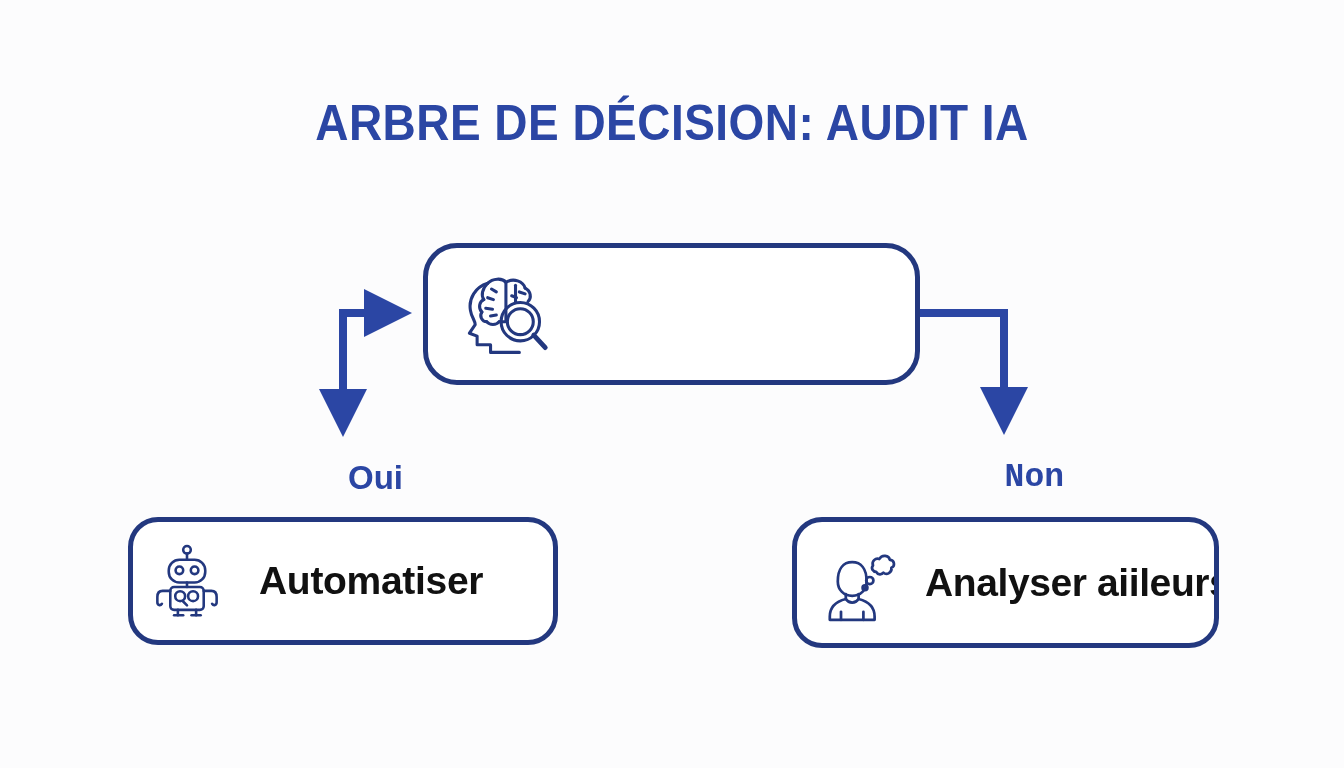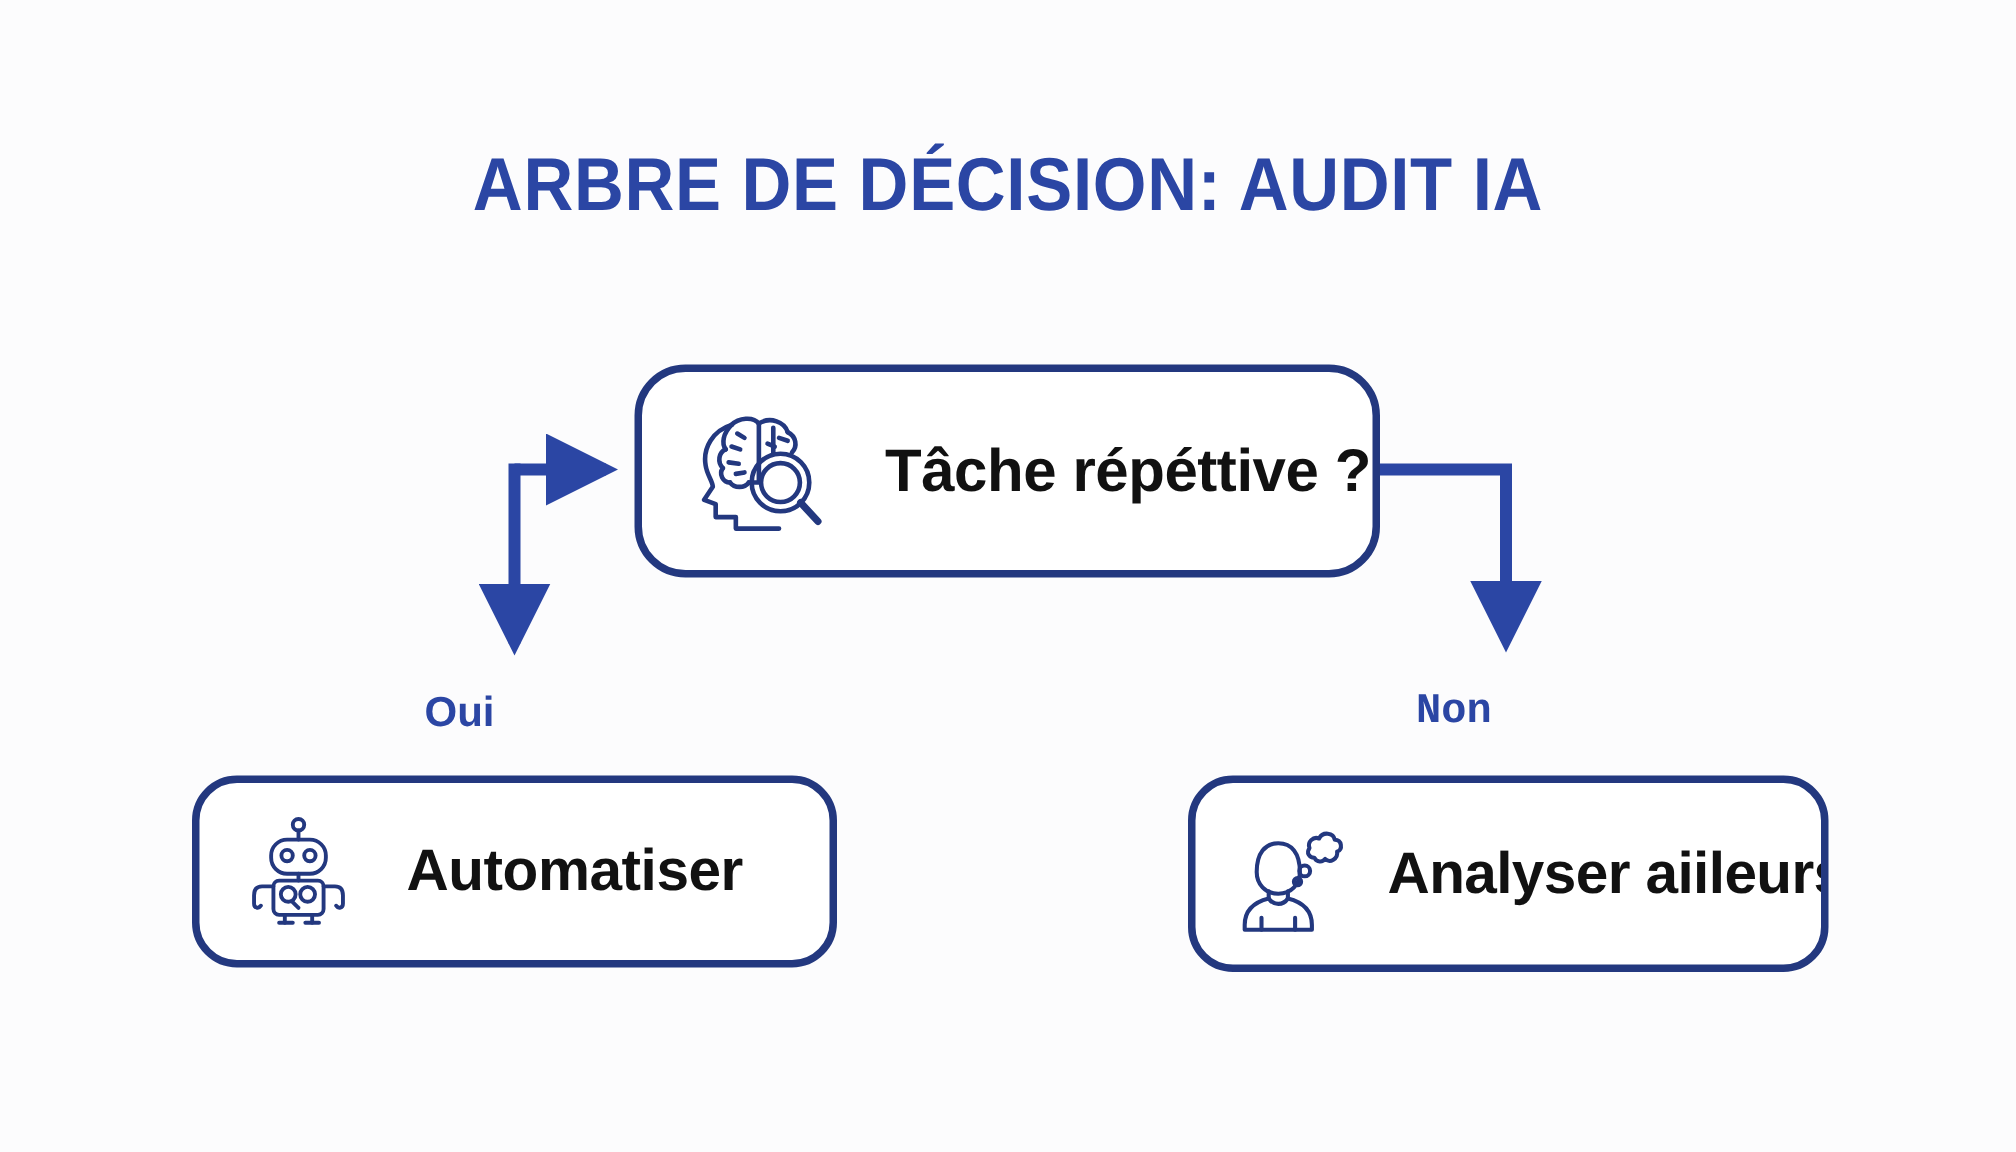--- a/index.html
+++ b/index.html
@@ -59,21 +59,21 @@
     border-radius: 34px;
     padding-left: 28px;
   }
 
   #node-automate {
     left: 128px;
     top: 501px;
     width: 430px;
     height: 128px;
     border-radius: 30px;
-    padding-left: 28px;
+    padding-left: 16px;
   }
 
   #node-analyze {
     left: 792px;
     top: 501px;
     width: 427px;
     height: 131px;
     border-radius: 30px;
     padding-left: 20px;
   }
@@ -119,24 +119,24 @@
     width: 1344px;
     height: 768px;
     pointer-events: none;
   }
 
   
   .branch-label {
     position: absolute;
     font-family: "Liberation Sans", sans-serif;
     font-weight: bold;
-    font-size: 28px;
+    font-size: 33px;
     color: #2b46a4;
     white-space: nowrap;
-    text-align: left;
+    text-align: right;
   }
   #branch-label-yes {
     left: 283px;
     top: 443px;
     width: 120px;
   }
   #branch-label-no {
     left: 944px;
     top: 443px;
     width: 120px;
@@ -197,21 +197,20 @@
         <path d="M 62 20 L 62 38"></path>
         <path d="M 66 27 L 72 29"></path>
         <path d="M 58 31 L 63 33"></path>
 
         <circle cx="67" cy="58" r="20"></circle>
         <circle cx="67" cy="58" r="13.5"></circle>
 
         <path d="M 81 72 L 93 85" stroke-width="5"></path>
       </g>
     </svg>
-    <span class="node-label">Tâche répéttive ?</span>
   </div>
 
   <div id="node-automate" class="node-box">
     <svg class="node-icon" viewBox="0 0 100 100">
       <g fill="none" stroke="#23387f" stroke-width="3.4" stroke-linecap="round" stroke-linejoin="round">
 
         <circle cx="50" cy="9" r="5"></circle>
         <path d="M 50 14 L 50 22"></path>
 
         <rect x="26" y="22" width="48" height="30" rx="14"></rect>

